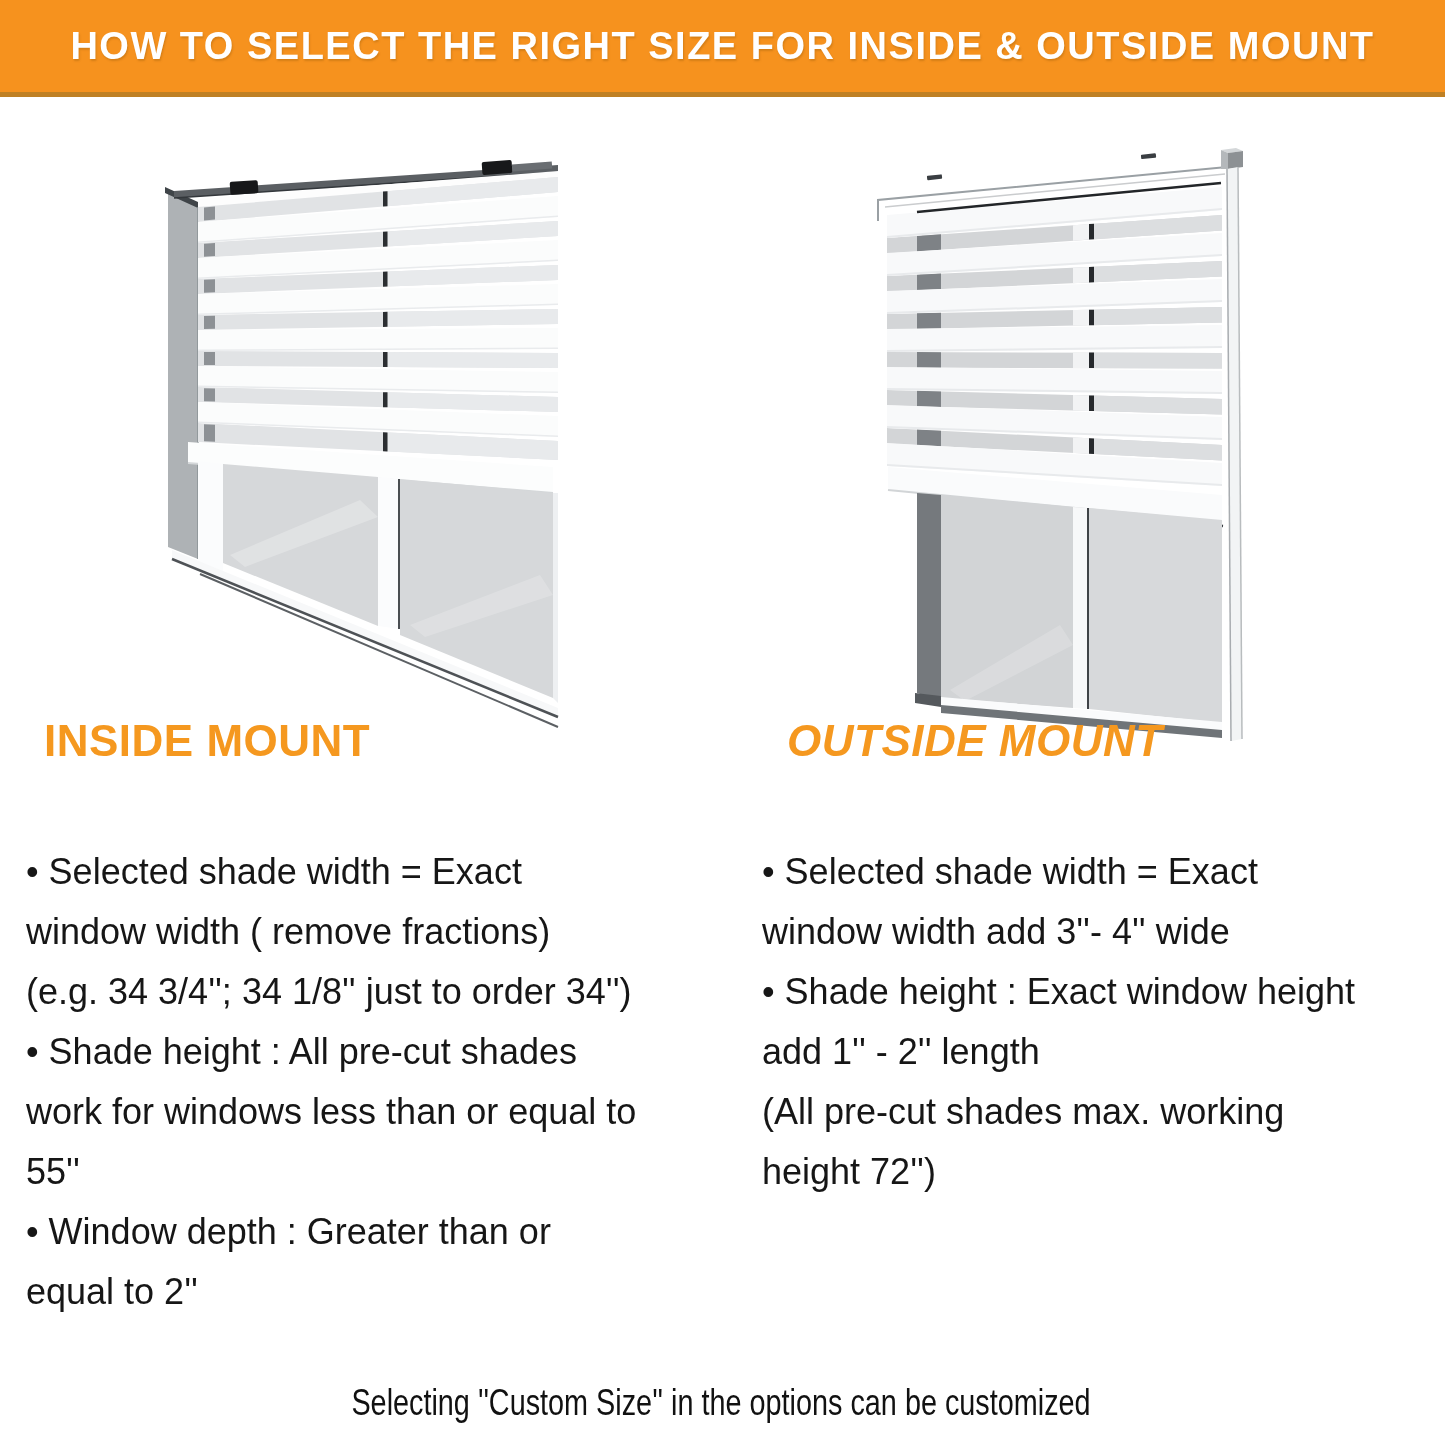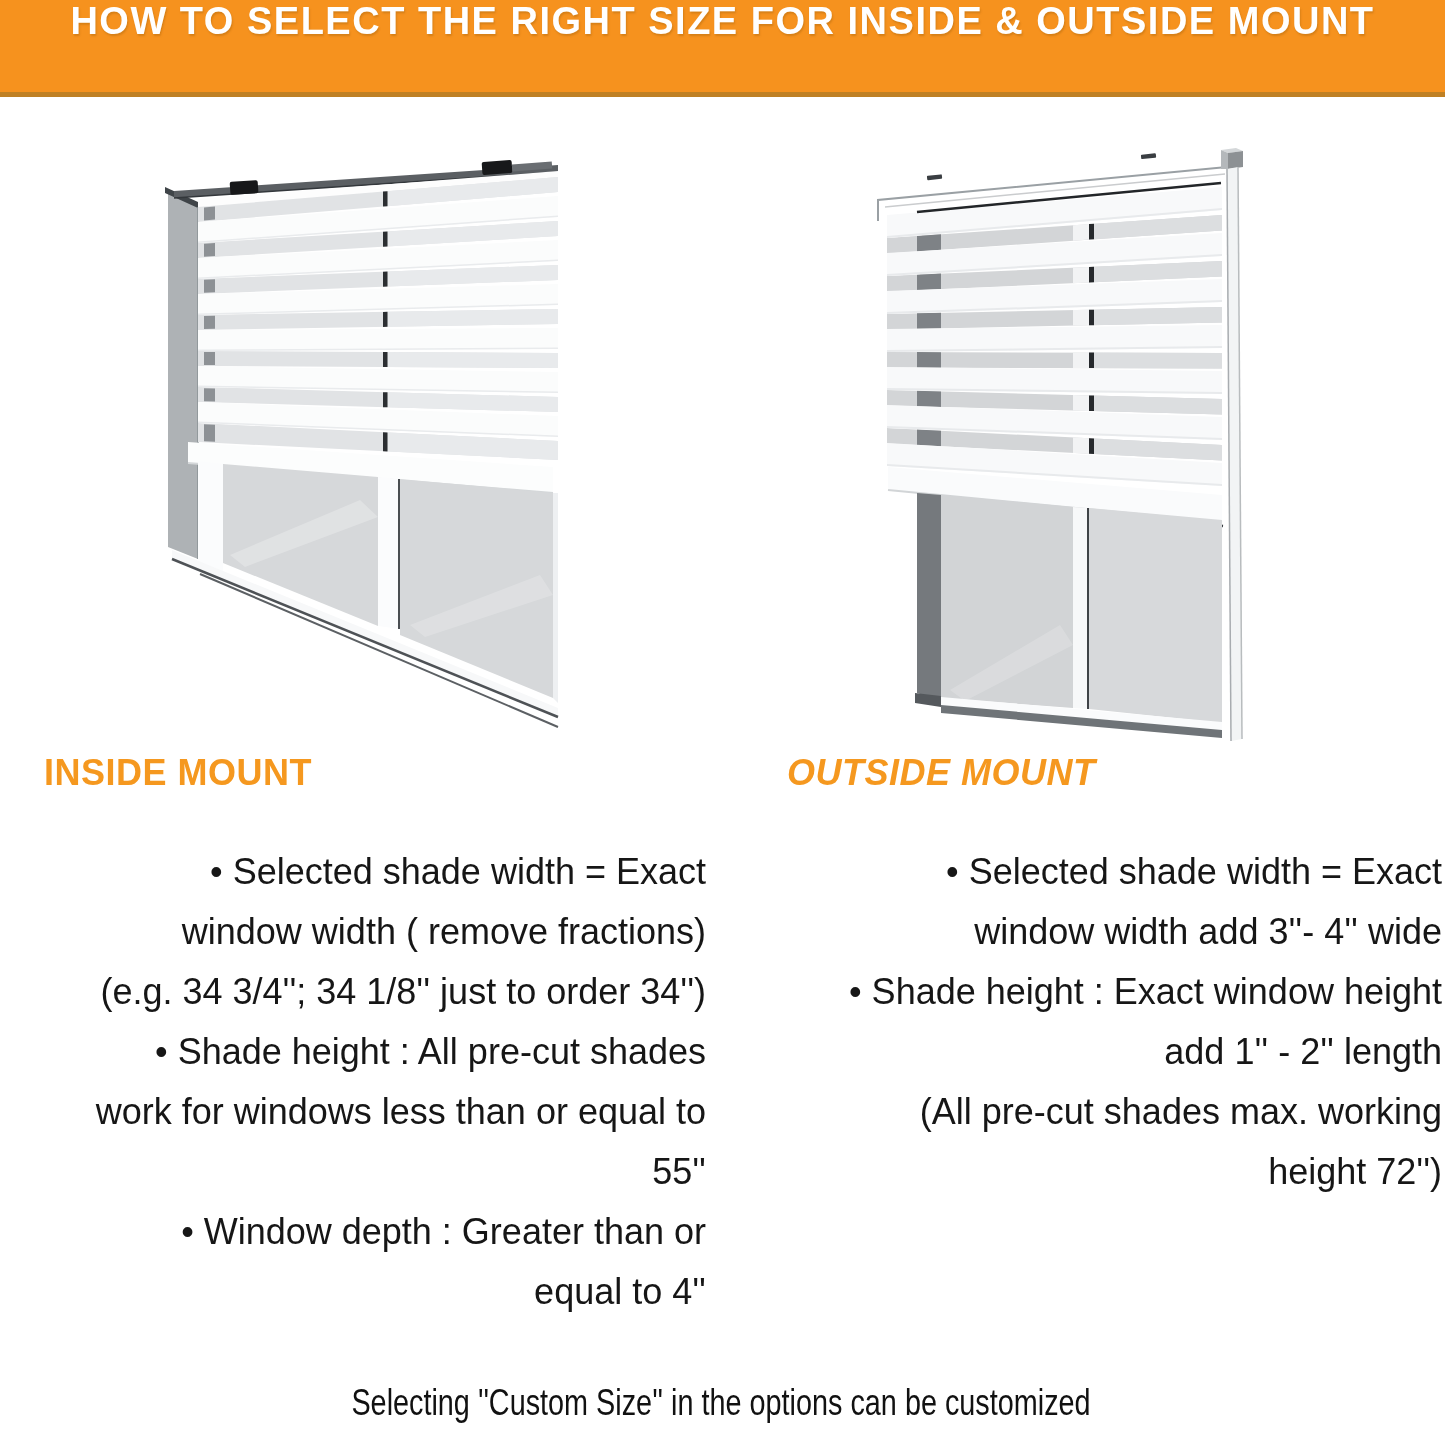--- a/index.html
+++ b/index.html
@@ -14,60 +14,59 @@
   }
 
   
   .banner {
     position: absolute;
     left: 0; top: 0; right: 0;
     height: 92px;
     background: var(--banner-bg, #f6921e);
     border-bottom: 5px solid var(--banner-border, #bf8024);
     display: flex;
-    align-items: flex-start;
+    align-items: center;
     justify-content: center;
   }
   .banner-title {
     color: var(--banner-text, #ffffff);
     font-size: 38px;
     font-weight: bold;
     letter-spacing: 1.5px;
     white-space: nowrap;
     text-shadow: 1px 2px 2px rgba(120,70,0,0.25);
   }
 
   
   .illus { position: absolute; }
   .illus-inside  { left: 160px; top: 155px; width: 400px; height: 575px; }
   .illus-outside { left: 875px; top: 145px; width: 370px; height: 600px; }
   .illus svg { display: block; width: 100%; height: 100%; }
 
   
   .mount-heading {
     position: absolute;
-    top: 752px;
-    font-size: 36px;
+    top: 716px;
+    font-size: 44px;
     font-weight: bold;
     color: var(--heading-accent, #f5981f);
     white-space: nowrap;
     letter-spacing: 0.5px;
   }
   .heading-inside  { left: 44px; }
   .heading-outside { left: 787px; font-style: italic; }
 
   
   .col {
     position: absolute;
     top: 842px;
     width: 680px;
     font-size: 36px;
     line-height: 60px;
     color: var(--body-text, #161616);
-    text-align: right;
   }
   .col-inside  { left: 26px; }
   .col-outside { left: 762px; }
   .bullet {
     margin: 0;
     white-space: pre-line;
   }
 
   
   .footer {
@@ -307,21 +306,21 @@
   <div class="mount-heading heading-outside">OUTSIDE MOUNT</div>
 
   <div class="col col-inside">
     <p class="bullet">• Selected shade width = Exact
 window width ( remove fractions)
 (e.g. 34 3/4''; 34 1/8'' just to order 34'')</p>
     <p class="bullet">• Shade height : All pre-cut shades
 work for windows less than or equal to
 55''</p>
     <p class="bullet">• Window depth : Greater than or
-equal to 4''</p>
+equal to 2''</p>
   </div>
 
   <div class="col col-outside">
     <p class="bullet">• Selected shade width = Exact
 window width add 3''- 4'' wide</p>
     <p class="bullet">• Shade height : Exact window height
 add 1'' - 2'' length
 (All pre-cut shades max. working
 height 72'')</p>
   </div>

